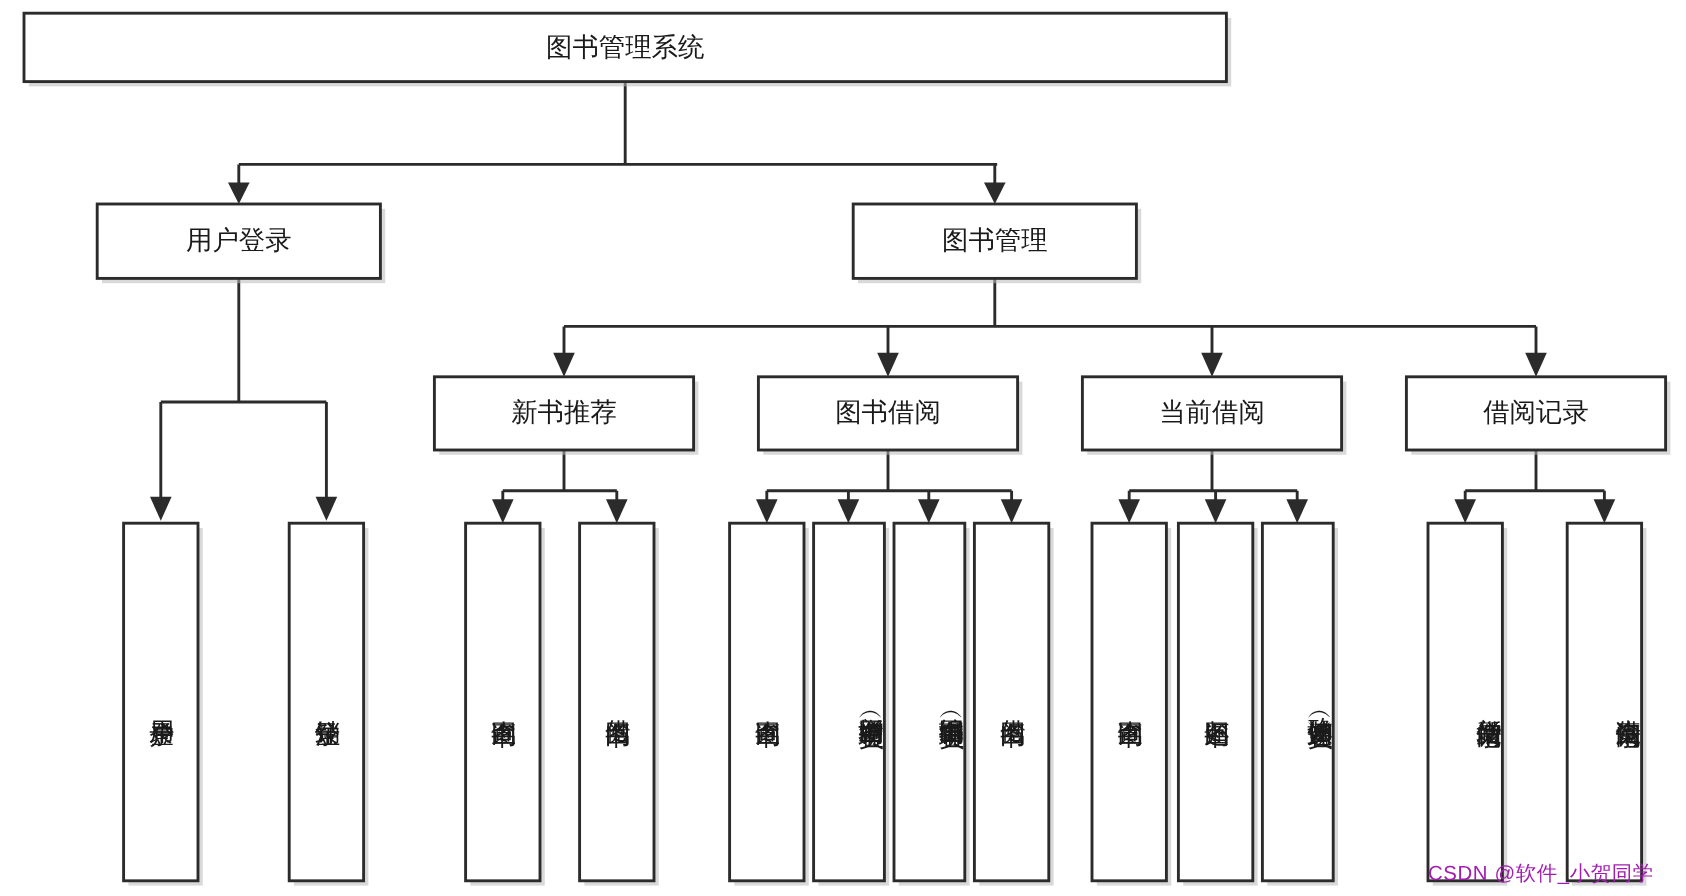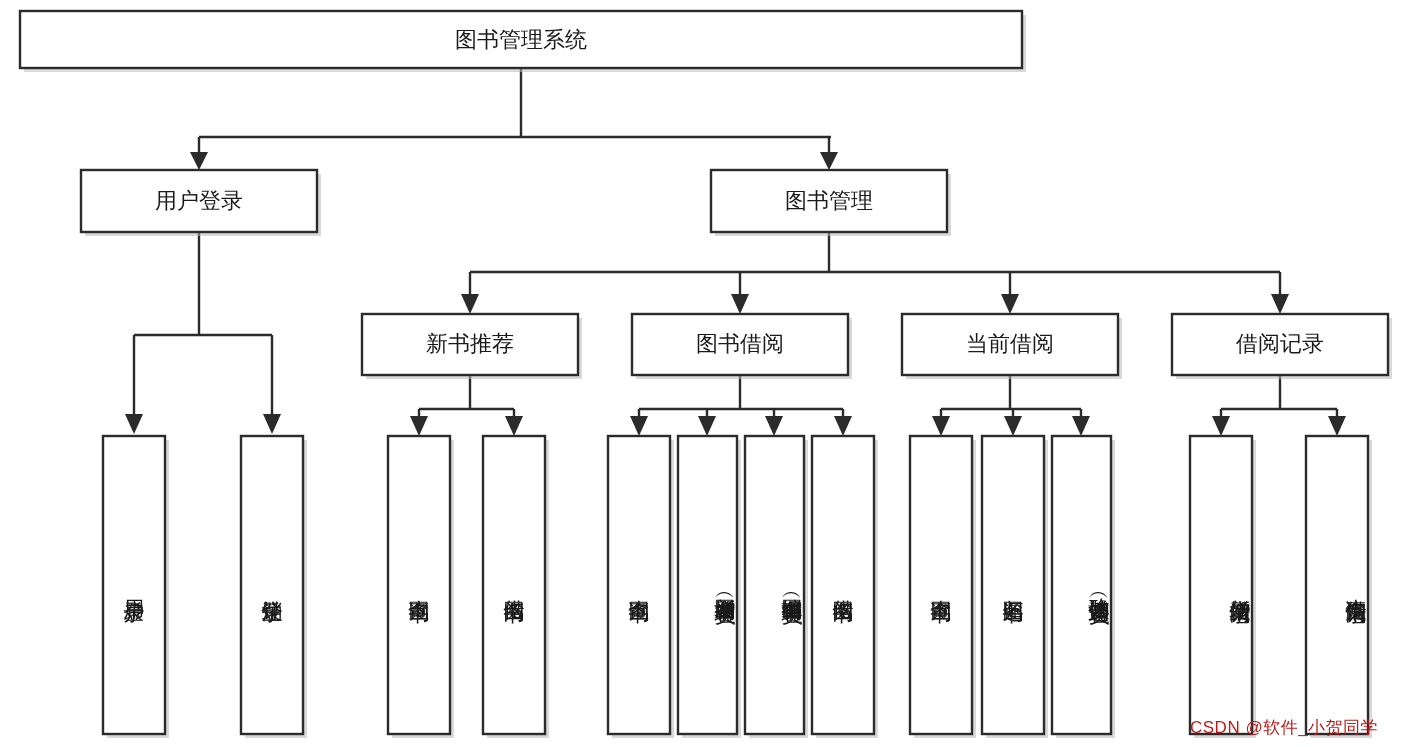--- a/index.html
+++ b/index.html
@@ -69,21 +69,21 @@
     text-align: left;
     pointer-events: none;
   }
   .vlabel.centered {
     align-items: center;
   }
   #watermark {
     position: absolute;
     font-family: "Liberation Sans", "DejaVu Sans", sans-serif;
     font-size: 17px;
-    color: #b91c1c;
+    color: #a21caf;
     white-space: nowrap;
     left: 1190px;
     top: 716px;
     letter-spacing: 0.5px;
   }
 </style>
 </head>
 <body>
 
 <div id="diagram-root">

